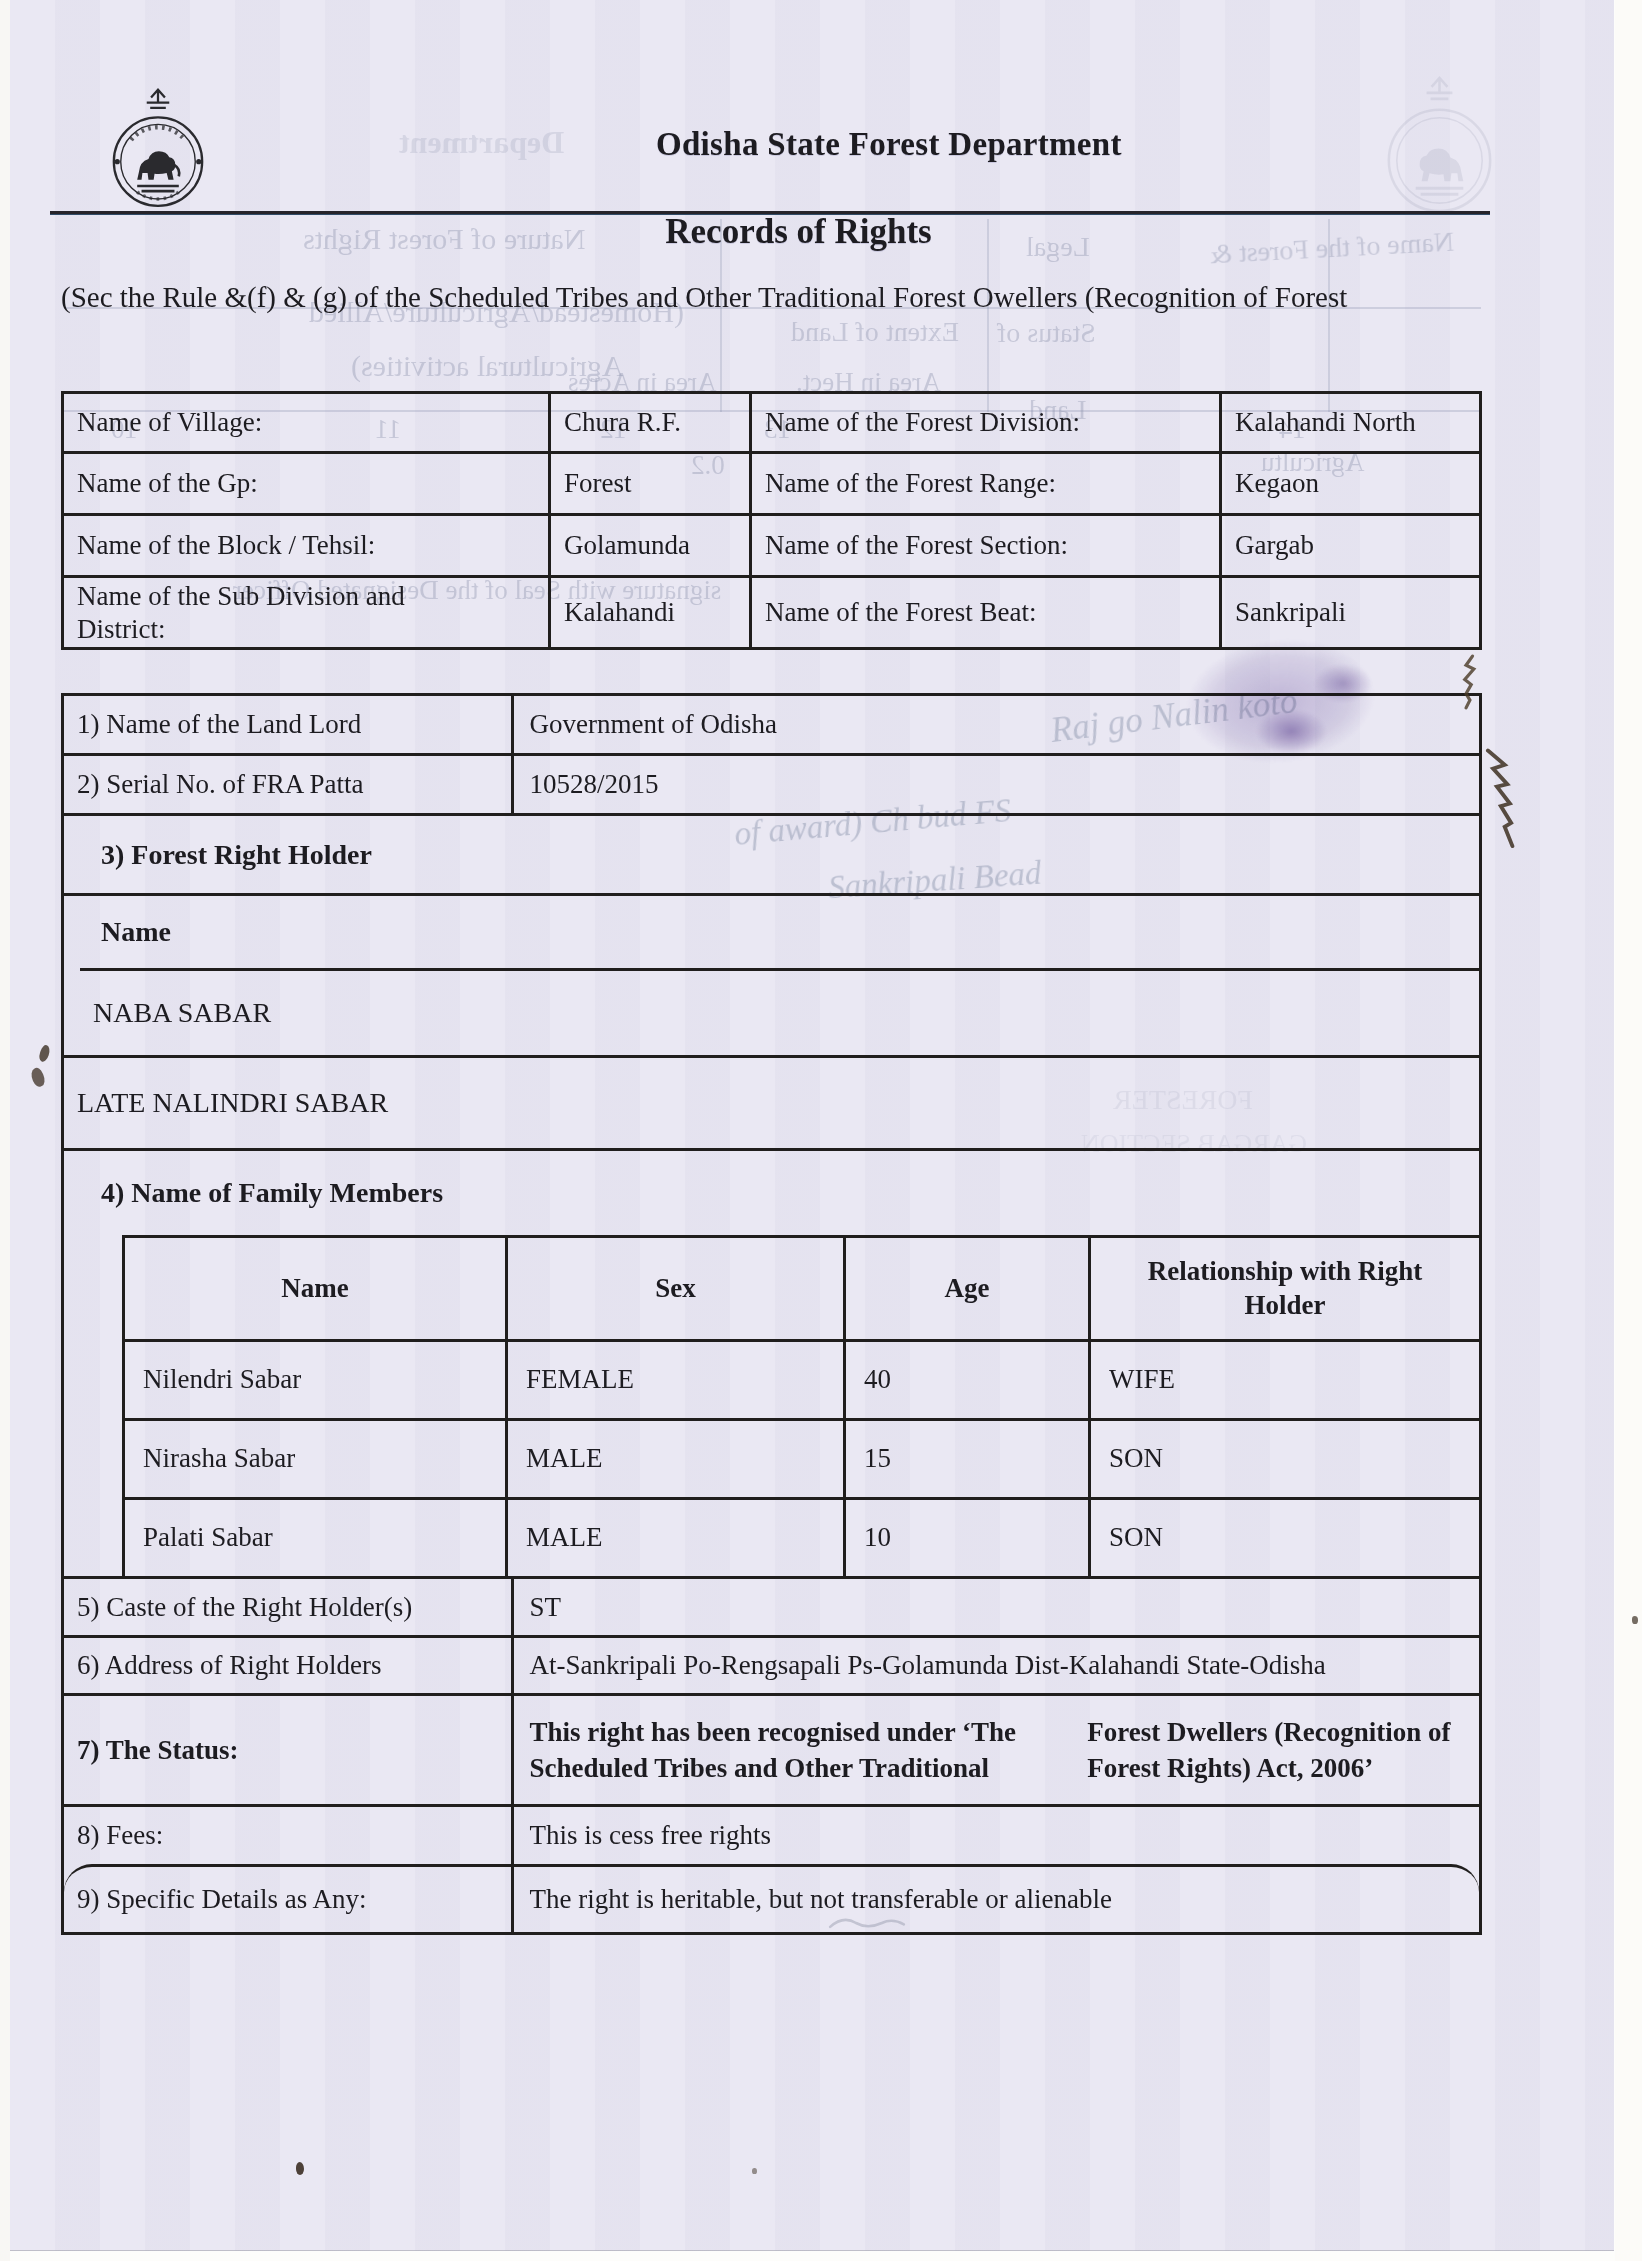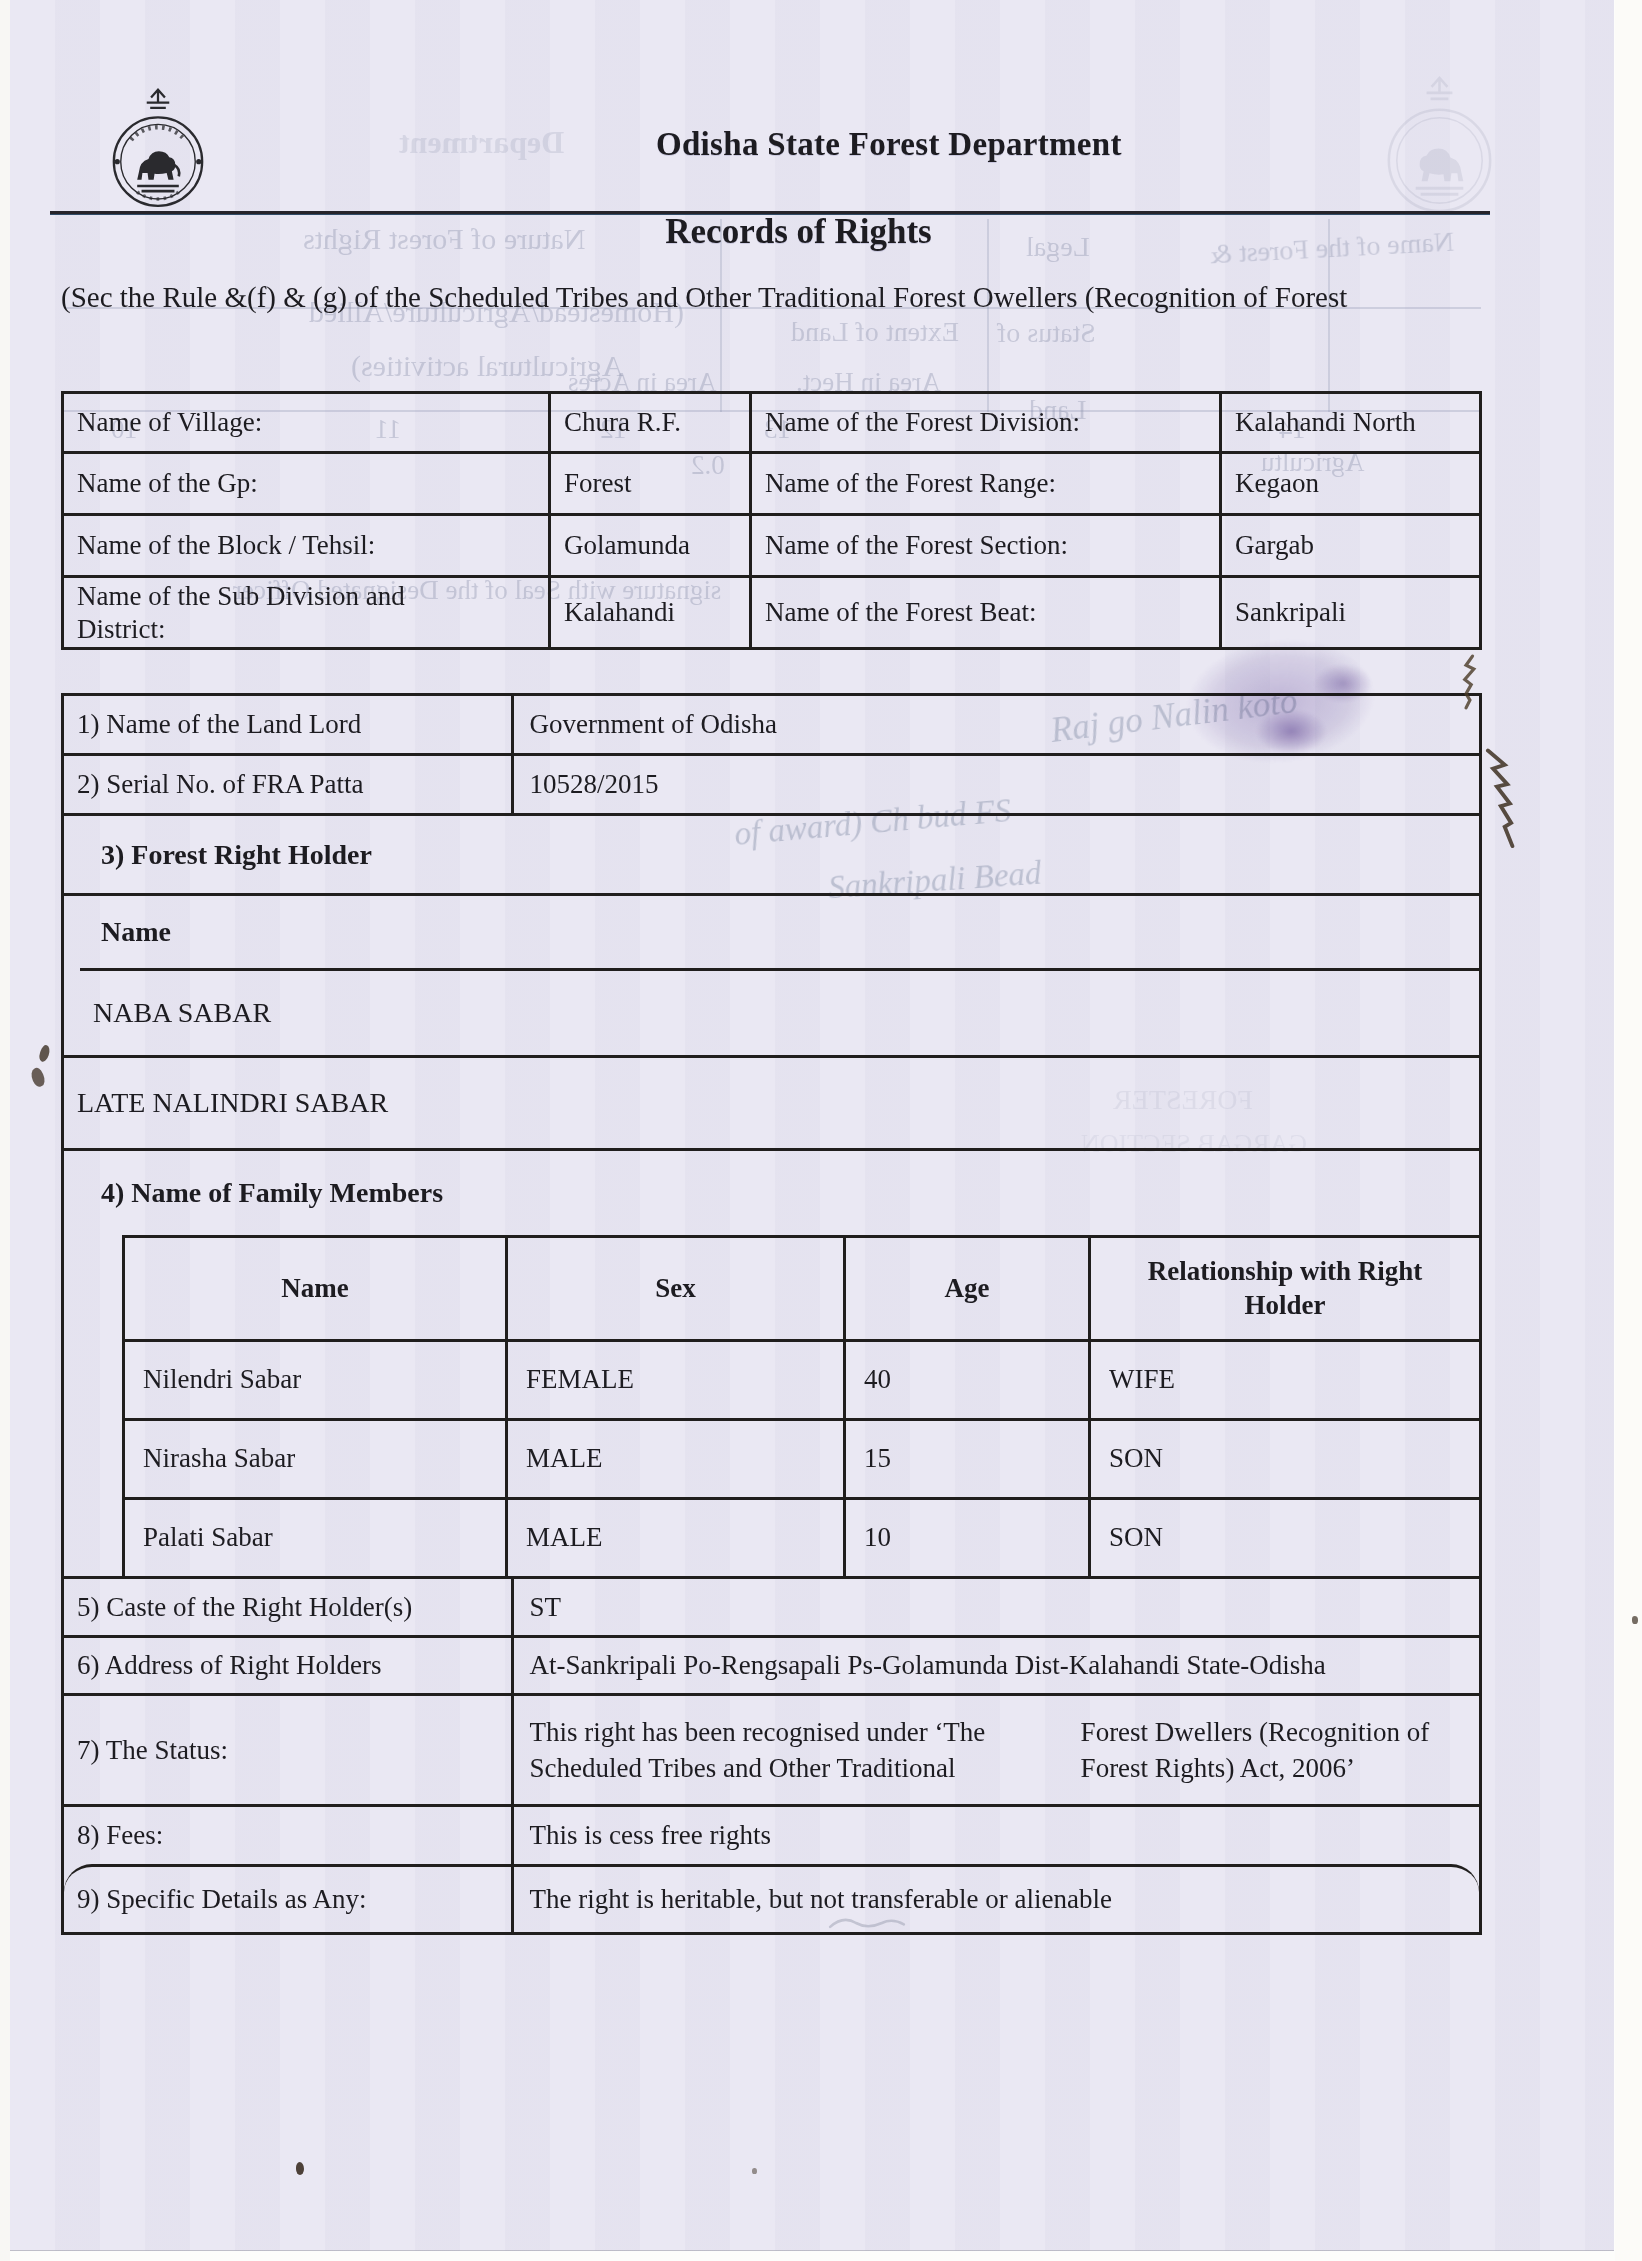--- a/index.html
+++ b/index.html
@@ -48,21 +48,21 @@
   .t2{position:absolute;left:61px;top:693px;width:1421px;border:3.9px solid #201e1d;box-sizing:border-box;}
   .t2row{display:flex;border-top:3.9px solid #201e1d;}
   .t2row.first{border-top:none;}
   .t2 .lab{width:450px;flex:0 0 450px;border-right:3.9px solid #201e1d;display:flex;align-items:center;
            padding:0 5.2px 0 13px;font-size:27px;box-sizing:border-box;line-height:1.2;}
   .t2 .val{flex:1;display:flex;align-items:center;padding:0 7.7px 0 15.5px;font-size:27px;box-sizing:border-box;line-height:1.35;}
   .t2 .full{flex:1;display:flex;align-items:center;padding:0 7.7px 0 13px;font-size:28px;box-sizing:border-box;}
   .t2 .bold{font-weight:bold;margin-left:24px;}
   .h-landlord{height:57px;} .h-patta{height:57px;} .h-sec3{height:77px;} .h-name{height:72px;}
   .h-holder{height:84px;margin-left:16px;} .h-father{height:90px;} .h-sec4{height:84px;}
-  .h-caste{height:56px;} .h-addr{height:55px;} .h-status{height:108px;} .h-fees{height:57px;} .h-det{height:65px;border-radius:28px;}
+  .h-caste{height:56px;} .h-addr{height:55px;} .h-status{height:108px;font-weight:bold;} .h-fees{height:57px;} .h-det{height:65px;border-radius:28px;}
   .stack{display:block;}
   .stack .line{display:block;}
 
   .famwrap{margin-left:58px;border-left:3.9px solid #201e1d;border-top:3.9px solid #201e1d;}
   .fam{display:grid;grid-template-columns:380px 338px 245px 1fr;}
   .fam .fc{display:flex;align-items:center;padding:0 6.4px 0 18px;font-size:27px;box-sizing:border-box;line-height:1.25;}
   .fam .fh{justify-content:center;text-align:center;font-weight:bold;padding:0 19.3px;}
   .fam .bl{border-left:3.9px solid #201e1d;}
   .fam .bt{border-top:3.9px solid #201e1d;}
   .fam .hrow{height:101px;} .fam .drow{height:79px;}

